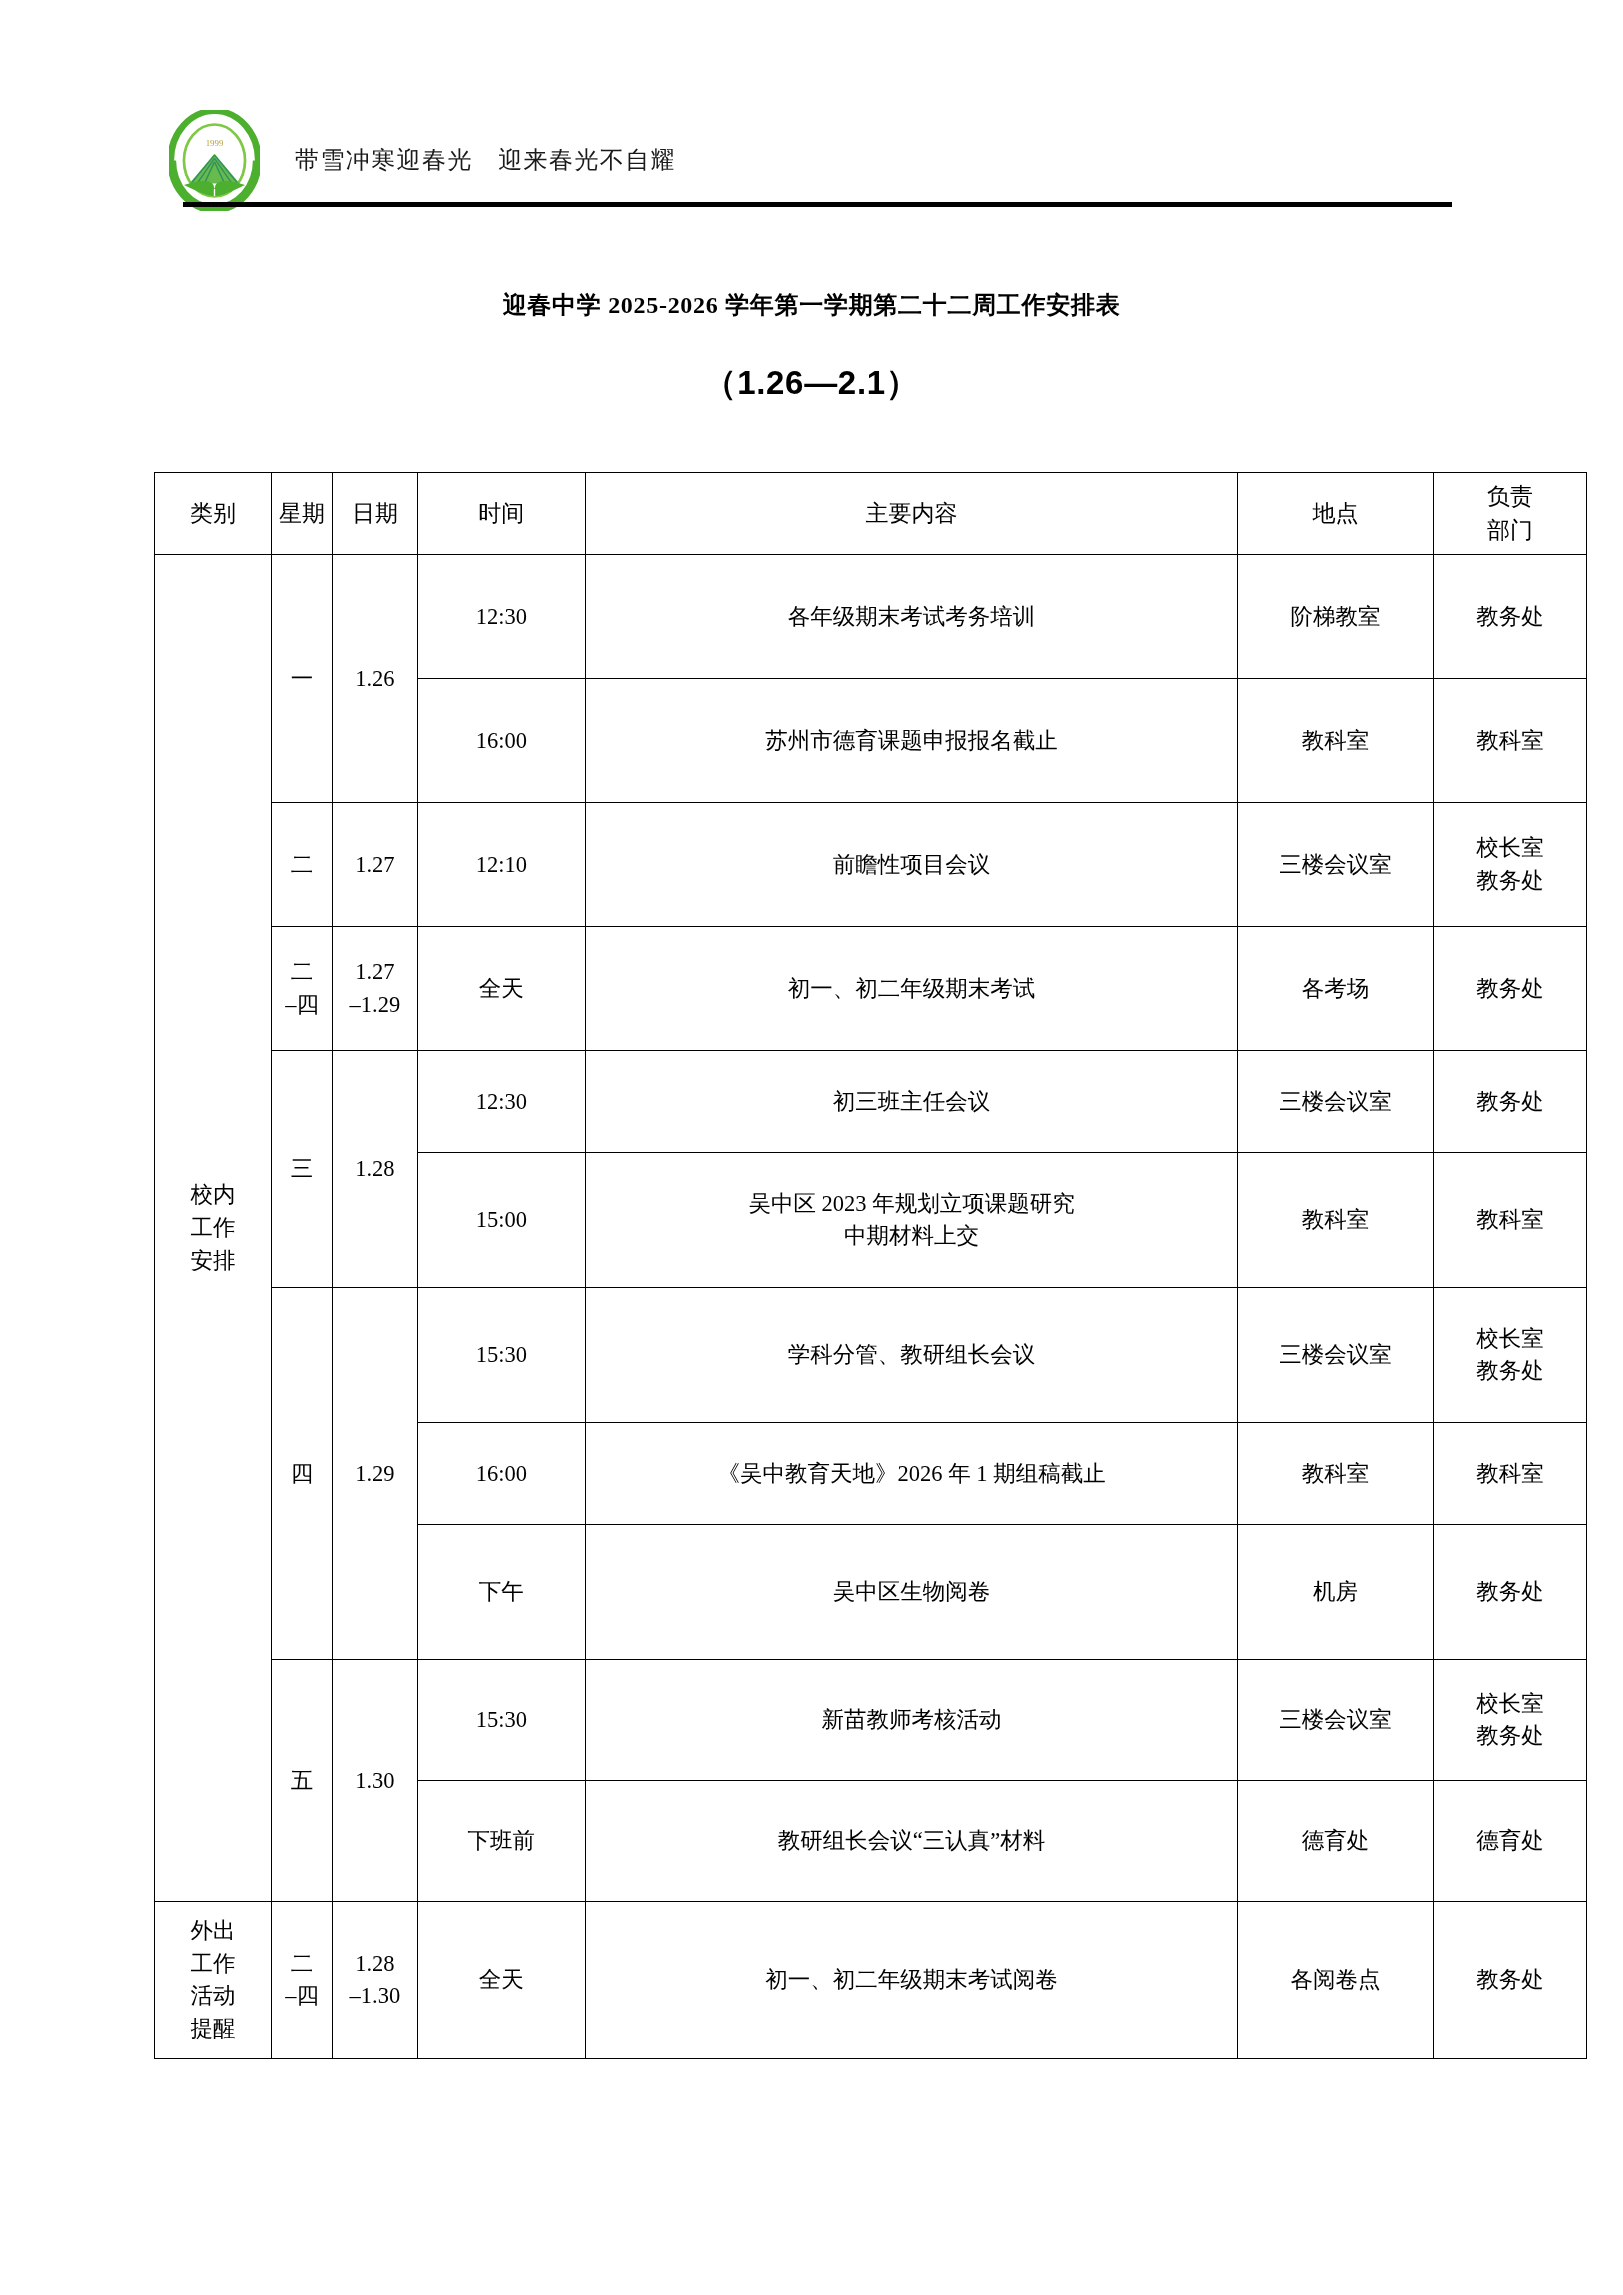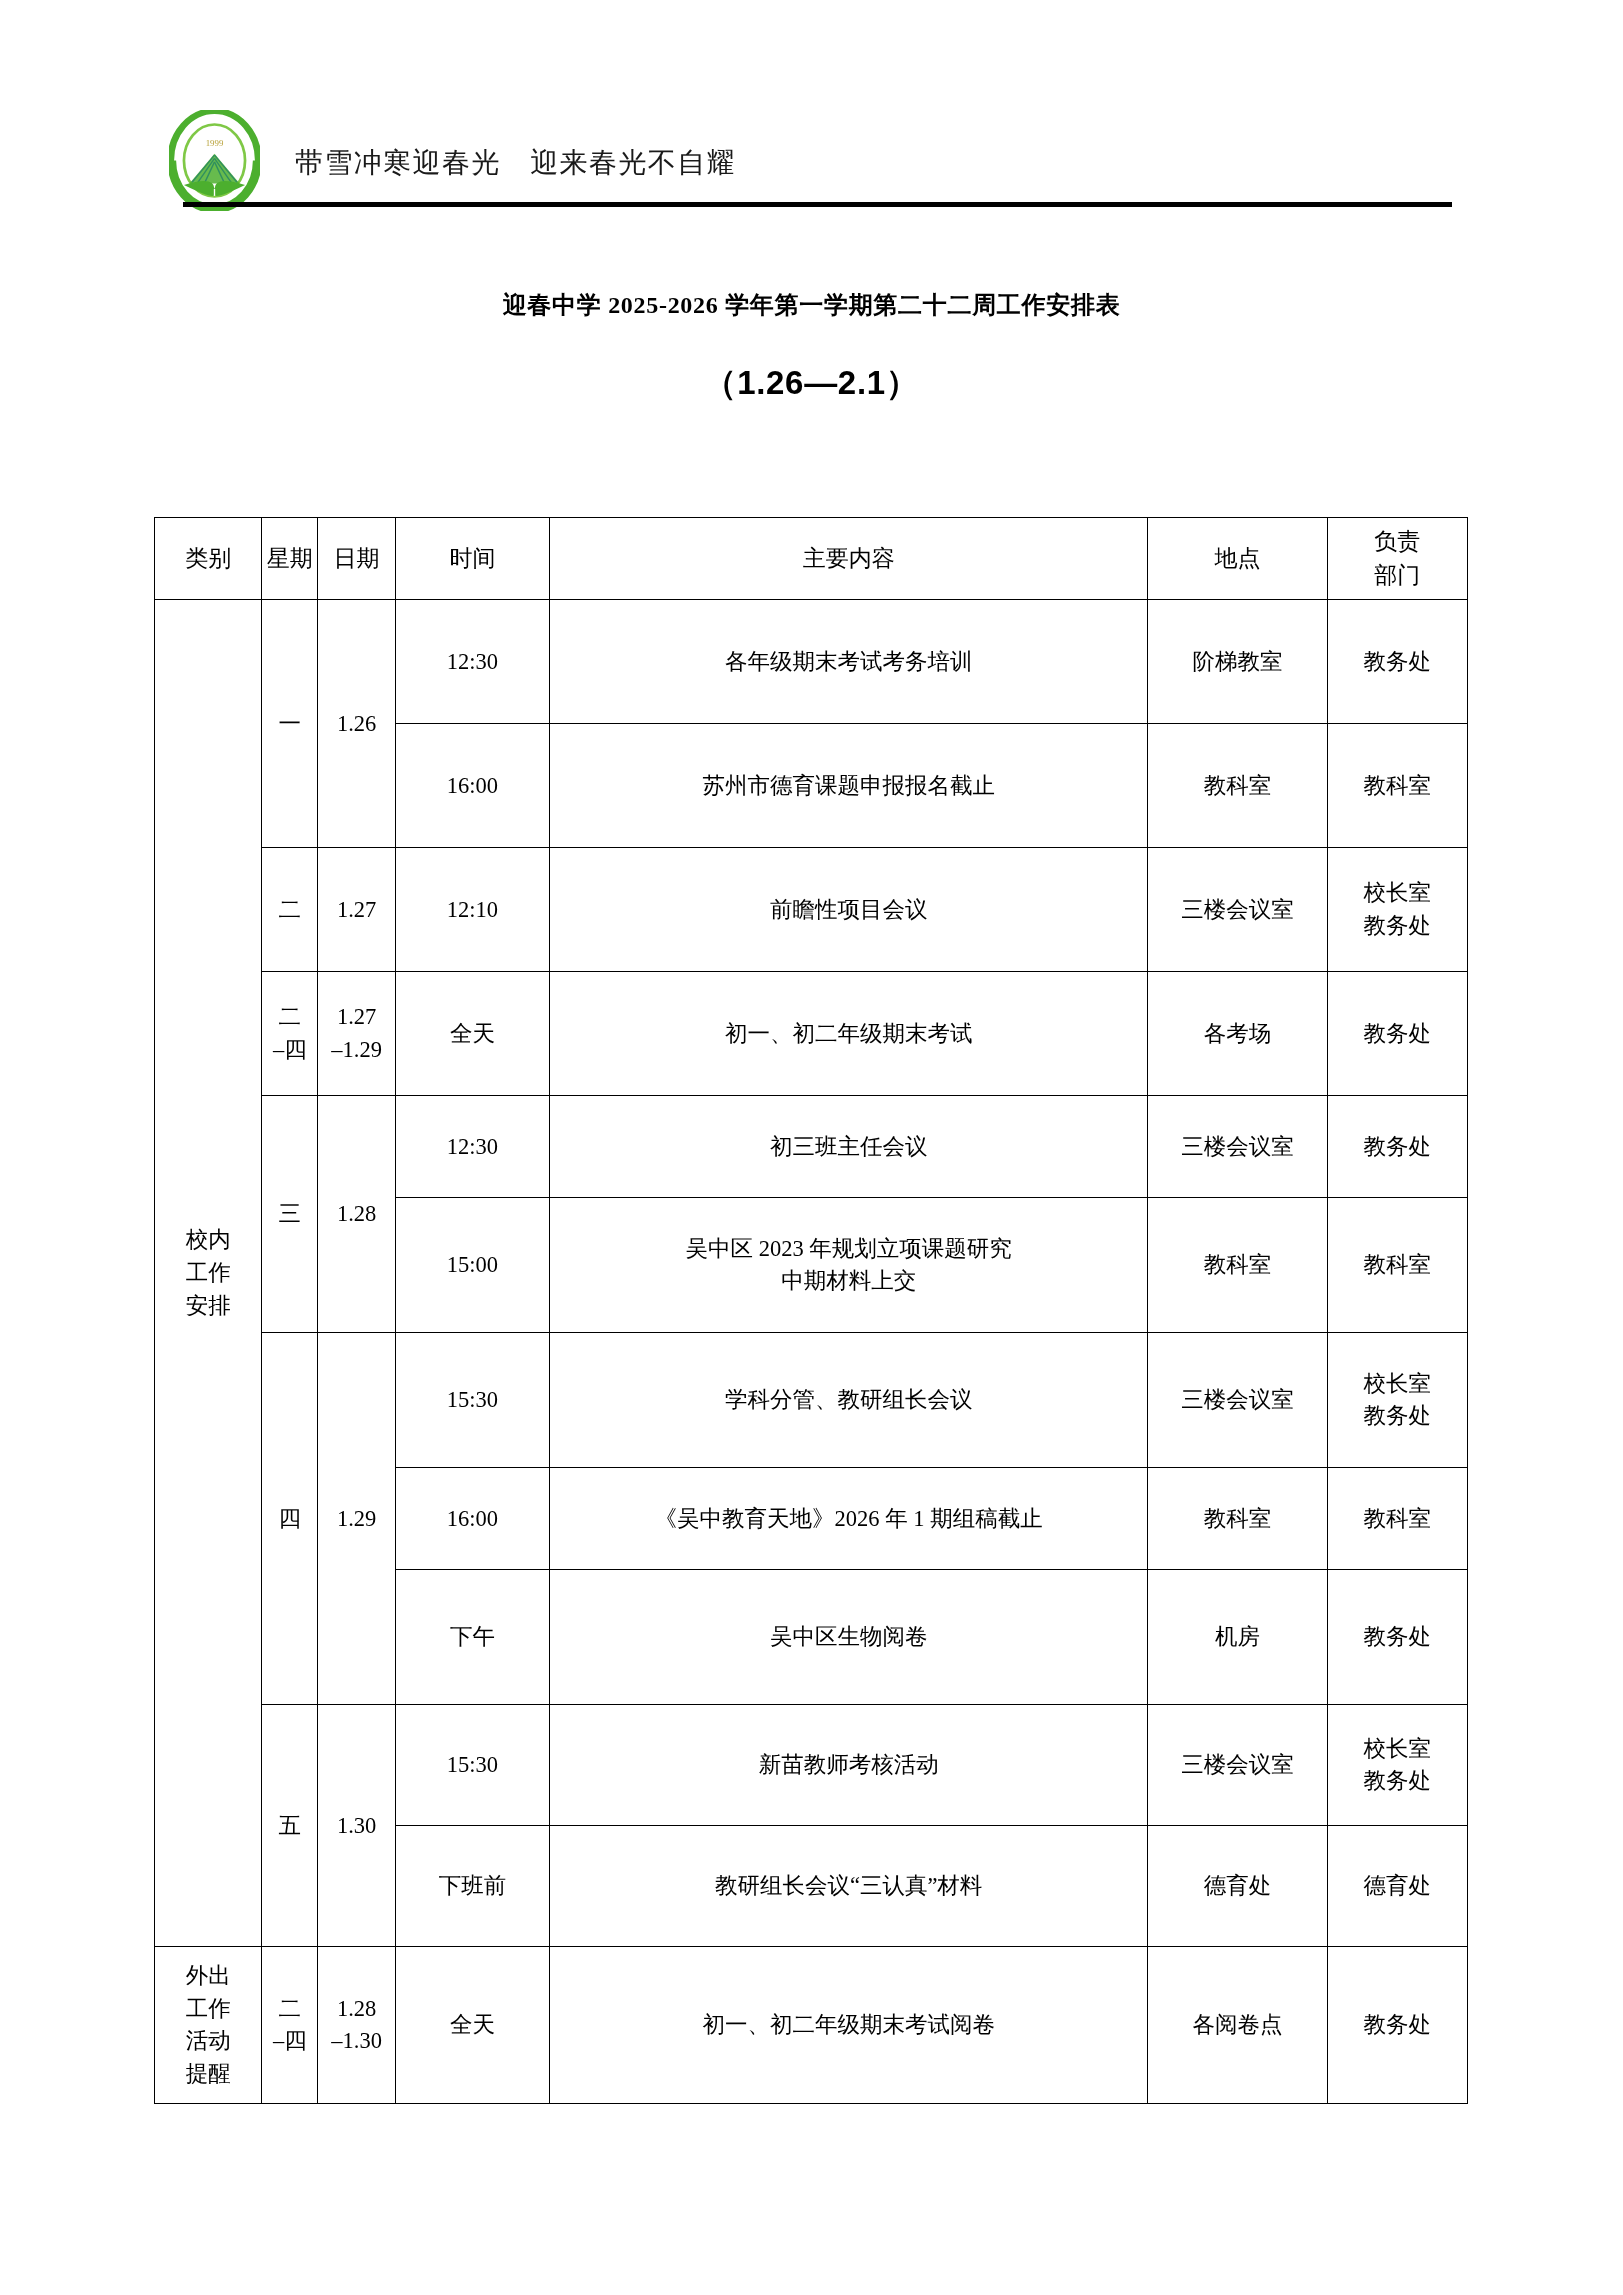--- a/index.html
+++ b/index.html
@@ -30,21 +30,21 @@
     top: 8.2px;
     width: 91px;
     height: 101px;
   }
   .logo svg { display: block; }
 
   .motto {
     position: absolute;
     left: 126px;
     top: 42px;
-    font-size: 28px;
+    font-size: 24px;
     letter-spacing: 1.4px;
     color: #1a1a1a;
     font-family: "Liberation Serif", "DejaVu Serif", serif;
     white-space: pre;
   }
 
   .letterhead-rule {
     position: absolute;
     left: 183px;
     top: 202px;
@@ -81,23 +81,22 @@
 
   
   .sched-wrap {
     position: absolute;
     left: 154px;
     top: 472px;
     width: 1314px;
   }
   table.sched {
     border-collapse: collapse;
-    width: 1314px;
+    width: 1433px;
     table-layout: fixed;
-    margin-top: 45px;
   }
   table.sched td {
     border: 1.4px solid #000000;
     text-align: center;
     vertical-align: middle;
     font-size: 22.5px;
     line-height: 1.45;
     font-family: "Liberation Serif", "DejaVu Serif", serif;
     padding: 2.7px 4.1px;
     color: #000000;

